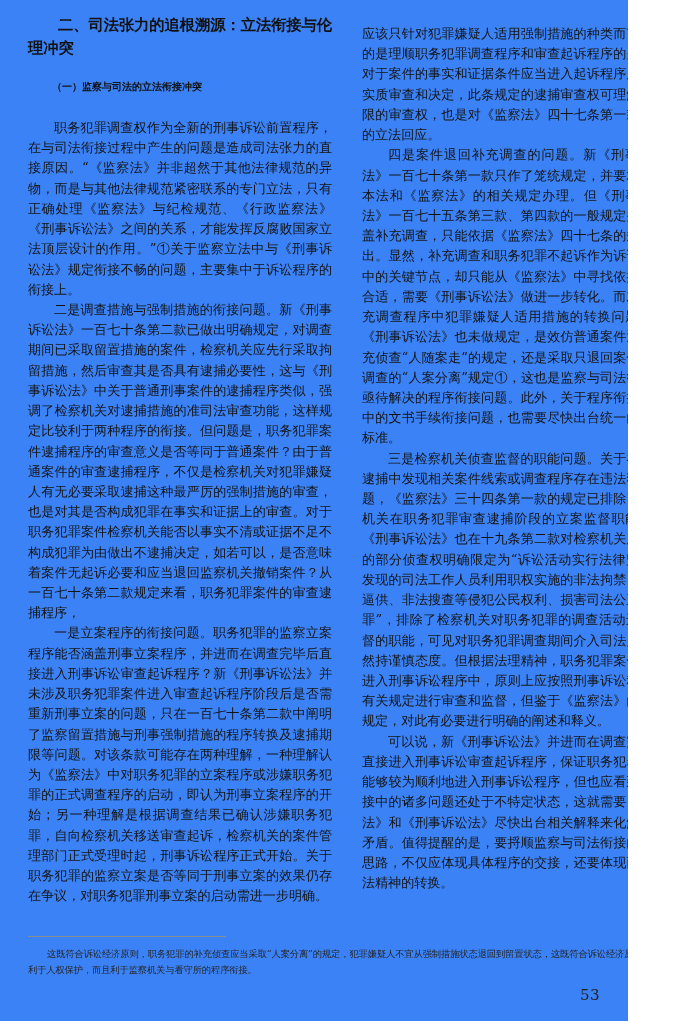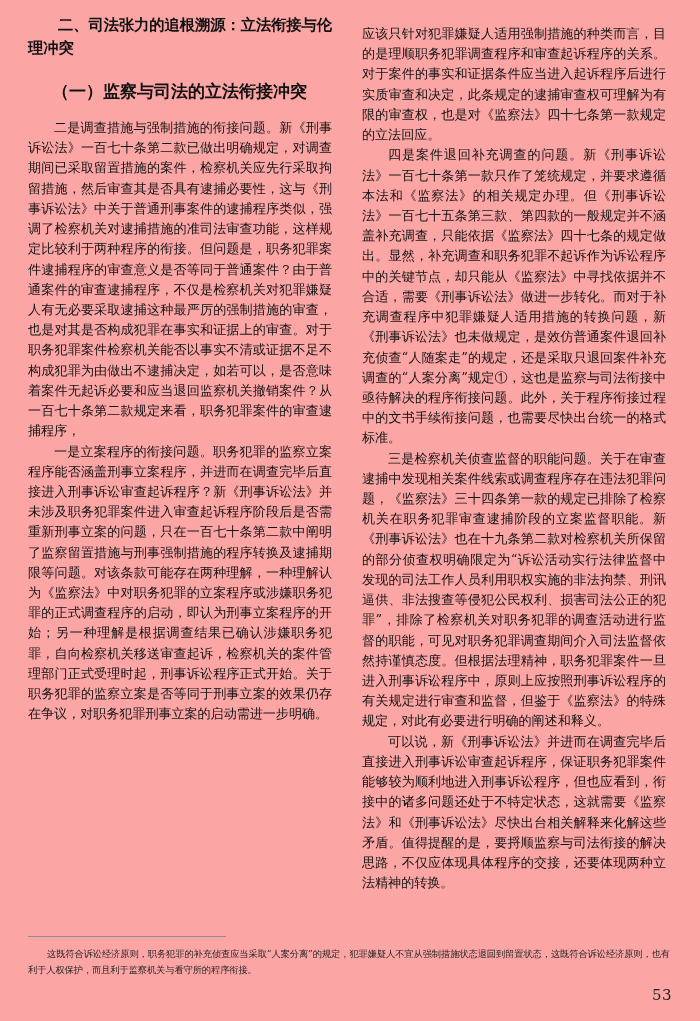--- a/index.html
+++ b/index.html
@@ -7,23 +7,23 @@
     margin: 0;
     padding: 0;
     background: #ffffff;
   }
   body {
     font-family: "DejaVu Serif", "Liberation Serif", serif;
     color: #1a1a1a;
   }
   #page {
     position: relative;
-    width: 700px;
+    width: 628px;
     height: 1021px;
-    background: #fca5a5;
+    background: #3b82f6;
     overflow: hidden;
     box-sizing: border-box;
   }
   
   #heading-zone {
     position: absolute;
     left: 28px;
     top: 14px;
     width: 304px;
   }
@@ -35,21 +35,21 @@
     letter-spacing: -0.1px;
     color: #111;
     margin: 0;
     text-indent: 30px;
     text-align: justify;
     text-justify: inter-character;
   }
   .subsection-heading {
     font-family: "DejaVu Sans", "Liberation Sans", sans-serif;
     font-weight: bold;
-    font-size: 17px;
+    font-size: 10px;
     line-height: 1.5;
     color: #111;
     margin: 0;
     text-indent: 24px;
   }
 
   
   .column {
     position: absolute;
     width: 304px;
@@ -118,20 +118,21 @@
 
   <div id="heading-zone">
     <h2 class="section-heading">二、司法张力的追根溯源：立法衔接与伦理冲突</h2>
     <div style="height:18px"></div>
     <h3 class="subsection-heading">（一）监察与司法的立法衔接冲突</h3>
   </div>
 
   <div class="column" id="column-left">
     <div class="col-inner">
       <div style="height:118px"></div>
+      <p class="body-para">职务犯罪调查权作为全新的刑事诉讼前置程序，在与司法衔接过程中产生的问题是造成司法张力的直接原因。“《监察法》并非超然于其他法律规范的异物，而是与其他法律规范紧密联系的专门立法，只有正确处理《监察法》与纪检规范、《行政监察法》《刑事诉讼法》之间的关系，才能发挥反腐败国家立法顶层设计的作用。”①关于监察立法中与《刑事诉讼法》规定衔接不畅的问题，主要集中于诉讼程序的衔接上。</p>
       <p class="body-para">二是调查措施与强制措施的衔接问题。新《刑事诉讼法》一百七十条第二款已做出明确规定，对调查期间已采取留置措施的案件，检察机关应先行采取拘留措施，然后审查其是否具有逮捕必要性，这与《刑事诉讼法》中关于普通刑事案件的逮捕程序类似，强调了检察机关对逮捕措施的准司法审查功能，这样规定比较利于两种程序的衔接。但问题是，职务犯罪案件逮捕程序的审查意义是否等同于普通案件？由于普通案件的审查逮捕程序，不仅是检察机关对犯罪嫌疑人有无必要采取逮捕这种最严厉的强制措施的审查，也是对其是否构成犯罪在事实和证据上的审查。对于职务犯罪案件检察机关能否以事实不清或证据不足不构成犯罪为由做出不逮捕决定，如若可以，是否意味着案件无起诉必要和应当退回监察机关撤销案件？从一百七十条第二款规定来看，职务犯罪案件的审查逮捕程序，</p>
       <p class="body-para">一是立案程序的衔接问题。职务犯罪的监察立案程序能否涵盖刑事立案程序，并进而在调查完毕后直接进入刑事诉讼审查起诉程序？新《刑事诉讼法》并未涉及职务犯罪案件进入审查起诉程序阶段后是否需重新刑事立案的问题，只在一百七十条第二款中阐明了监察留置措施与刑事强制措施的程序转换及逮捕期限等问题。对该条款可能存在两种理解，一种理解认为《监察法》中对职务犯罪的立案程序或涉嫌职务犯罪的正式调查程序的启动，即认为刑事立案程序的开始；另一种理解是根据调查结果已确认涉嫌职务犯罪，自向检察机关移送审查起诉，检察机关的案件管理部门正式受理时起，刑事诉讼程序正式开始。关于职务犯罪的监察立案是否等同于刑事立案的效果仍存在争议，对职务犯罪刑事立案的启动需进一步明确。</p>
     </div>
   </div>
 
   <div class="column" id="column-right">
     <div class="col-inner" style="padding-top:24px">
       <p class="body-para cont">应该只针对犯罪嫌疑人适用强制措施的种类而言，目的是理顺职务犯罪调查程序和审查起诉程序的关系。对于案件的事实和证据条件应当进入起诉程序后进行实质审查和决定，此条规定的逮捕审查权可理解为有限的审查权，也是对《监察法》四十七条第一款规定的立法回应。</p>
       <p class="body-para">四是案件退回补充调查的问题。新《刑事诉讼法》一百七十条第一款只作了笼统规定，并要求遵循本法和《监察法》的相关规定办理。但《刑事诉讼法》一百七十五条第三款、第四款的一般规定并不涵盖补充调查，只能依据《监察法》四十七条的规定做出。显然，补充调查和职务犯罪不起诉作为诉讼程序中的关键节点，却只能从《监察法》中寻找依据并不合适，需要《刑事诉讼法》做进一步转化。而对于补充调查程序中犯罪嫌疑人适用措施的转换问题，新《刑事诉讼法》也未做规定，是效仿普通案件退回补充侦查“人随案走”的规定，还是采取只退回案件补充调查的“人案分离”规定①，这也是监察与司法衔接中亟待解决的程序衔接问题。此外，关于程序衔接过程中的文书手续衔接问题，也需要尽快出台统一的格式标准。</p>
       <p class="body-para">三是检察机关侦查监督的职能问题。关于在审查逮捕中发现相关案件线索或调查程序存在违法犯罪问题，《监察法》三十四条第一款的规定已排除了检察机关在职务犯罪审查逮捕阶段的立案监督职能。新《刑事诉讼法》也在十九条第二款对检察机关所保留的部分侦查权明确限定为“诉讼活动实行法律监督中发现的司法工作人员利用职权实施的非法拘禁、刑讯逼供、非法搜查等侵犯公民权利、损害司法公正的犯罪”，排除了检察机关对职务犯罪的调查活动进行监督的职能，可见对职务犯罪调查期间介入司法监督依然持谨慎态度。但根据法理精神，职务犯罪案件一旦进入刑事诉讼程序中，原则上应按照刑事诉讼程序的有关规定进行审查和监督，但鉴于《监察法》的特殊规定，对此有必要进行明确的阐述和释义。</p>

